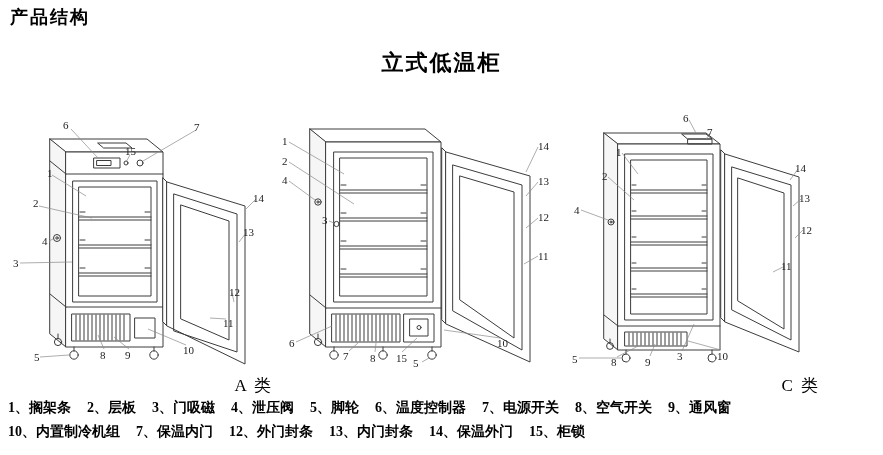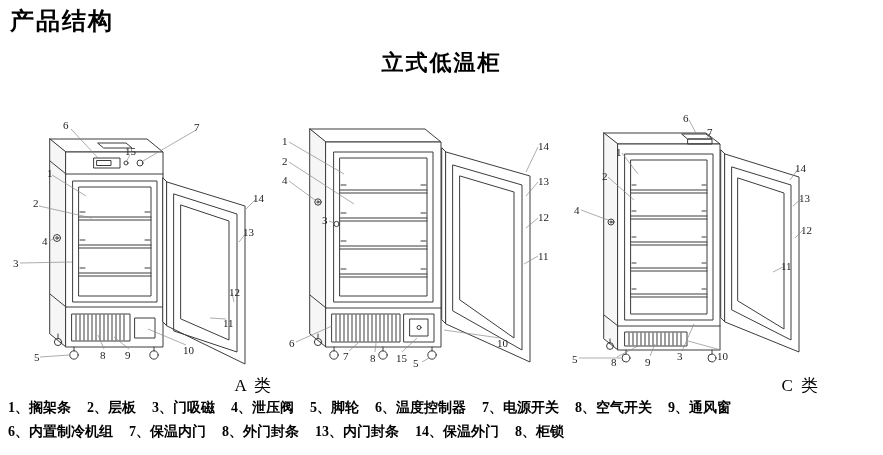--- a/index.html
+++ b/index.html
@@ -1,18 +1,18 @@
 <!DOCTYPE html>
 <html><head>
 <meta charset="utf-8">
 <style>
   html,body{margin:0;padding:0;background:#fff;}
   .page{position:relative;width:883px;height:455px;background:#ffffff;overflow:hidden;
         font-family:"Liberation Serif",serif;color:#000;}
-  .header{position:absolute;left:10px;top:5px;font-size:24px;font-weight:bold;
+  .header{position:absolute;left:10px;top:5px;font-size:18px;font-weight:bold;
           font-family:Liberation Sans, sans-serif;letter-spacing:2px;}
   .title{position:absolute;left:0;right:0;top:48px;text-align:center;
          font-size:22px;font-weight:bold;letter-spacing:2px;}
   figure.diagram{position:absolute;top:112px;margin:0;padding:0;}
   #diagA{left:8px;width:265px;}
   #diagB{left:276px;width:285px;}
   #diagC{left:570px;width:250px;}
   figure.diagram svg{display:block;}
   .dlabel{text-align:right;font-size:17px;letter-spacing:2px;margin-top:2px;}
   .callout{position:absolute;font-size:11px;line-height:1;color:#222;
@@ -168,16 +168,16 @@
       <span class="callout" style="left: 107px; top: 239px;">3</span>
       <span class="callout" style="left: 147px; top: 239px;">10</span>
       <span class="callout" style="left: 225px; top: 51px;">14</span>
       <span class="callout" style="left: 229px; top: 81px;">13</span>
       <span class="callout" style="left: 231px; top: 113px;">12</span>
       <span class="callout" style="left: 211px; top: 149px;">11</span>
     </figure>
 
   <div class="legend">
     <div class="legend-row"><span class="legend-item">1、搁架条</span><span class="legend-item">2、层板</span><span class="legend-item">3、门吸磁</span><span class="legend-item">4、泄压阀</span><span class="legend-item">5、脚轮</span><span class="legend-item">6、温度控制器</span><span class="legend-item">7、电源开关</span><span class="legend-item">8、空气开关</span><span class="legend-item">9、通风窗</span></div>
-    <div class="legend-row"><span class="legend-item">6、内置制冷机组</span><span class="legend-item">7、保温内门</span><span class="legend-item">8、外门封条</span><span class="legend-item">13、内门封条</span><span class="legend-item">14、保温外门</span><span class="legend-item">8、柜锁</span></div>
+    <div class="legend-row"><span class="legend-item">10、内置制冷机组</span><span class="legend-item">7、保温内门</span><span class="legend-item">12、外门封条</span><span class="legend-item">13、内门封条</span><span class="legend-item">14、保温外门</span><span class="legend-item">15、柜锁</span></div>
   </div>
 
 </div>
 
 </body></html>

